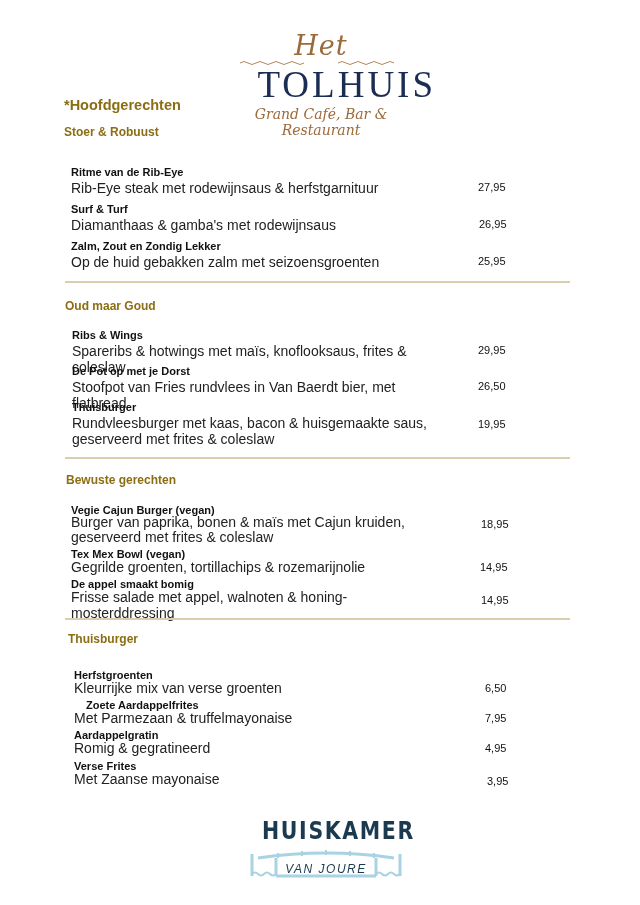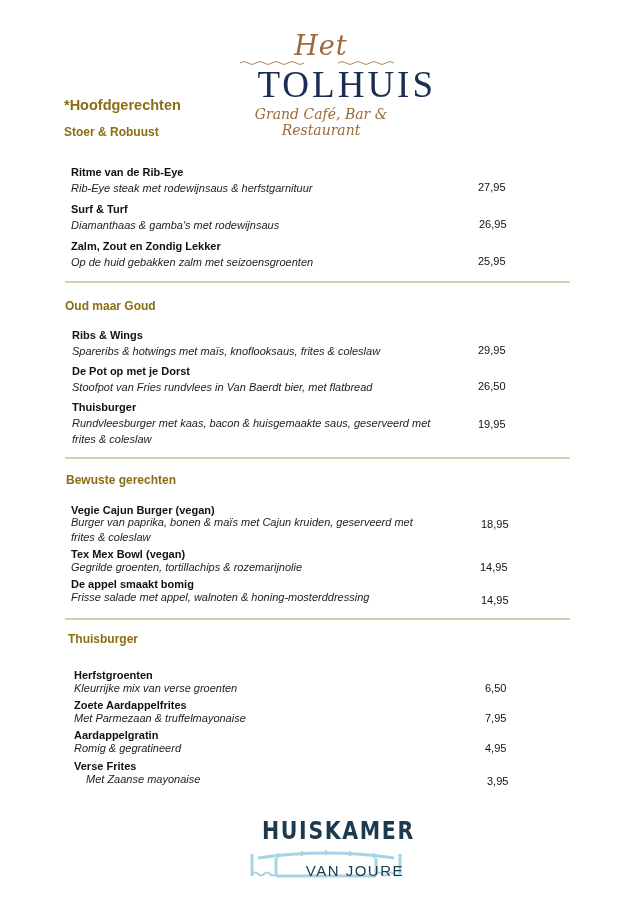--- a/index.html
+++ b/index.html
@@ -10,28 +10,28 @@
   .logo-top { left: 230px; top: 30px; width: 182px; height: 92px; }
   .logo-het { position: absolute; left: 0; width: 100%; top: 0; text-align: center; font-family: "DejaVu Serif", serif; font-style: italic; font-size: 27px; color: #9c6a3a; letter-spacing: 1px; }
   .logo-tolhuis { position: absolute; left: 0; width: 100%; top: 36px; text-align: right; font-family: "Liberation Serif", serif; font-size: 37px; letter-spacing: 3px; color: #1b2d52; font-weight: normal; line-height: 1; margin-left: 24px; }
   .logo-tag { position: absolute; left: 0; width: 100%; top: 76px; text-align: center; font-family: "DejaVu Serif", serif; font-style: italic; font-size: 14px; color: #9c6a3a; }
 
   .menu-title { left: 64px; top: 97px; font-size: 14.5px; font-weight: bold; color: #8b6e13; }
   .section-title { font-size: 12px; font-weight: bold; color: #8b6e13; }
   .divider { height: 2px; background: #d8cfae; left: 65px; width: 505px; }
 
   .item-name { font-size: 11px; font-weight: bold; color: #111; white-space: nowrap; }
-  .item-desc { font-size: 11px; color: #222; line-height: 16px; width: 370px; font-style: italic; }
+  .item-desc { font-size: 14px; color: #222; line-height: 16px; width: 370px; }
   .item-price { font-size: 11px; color: #111; }
 
   
   .logo-bottom { left: 248px; top: 818px; width: 156px; height: 62px; }
   .hk-text { position: absolute; left: 0; width: 100%; top: 0; text-align: center; font-family: "DejaVu Sans", sans-serif; font-weight: bold; font-size: 25px; letter-spacing: 2px; color: #1c3a4f; transform: scaleX(0.82); transform-origin: center; line-height: 1; }
   .hk-bridge { position: absolute; left: 0; top: 30px; width: 156px; height: 32px; }
-  .hk-sub { position: absolute; left: 0; width: 100%; top: 44px; text-align: right; font-size: 15px; letter-spacing: 1.5px; color: #1c3a4f; }
+  .hk-sub { position: absolute; left: 0; width: 100%; top: 44px; text-align: center; font-size: 12px; letter-spacing: 1.5px; color: #1c3a4f; font-style: italic; }
 </style>
 </head>
 <body>
 
 <div class="abs logo-top">
   <div class="logo-het">Het</div>
   <svg style="position:absolute;left:10px;top:30px;" width="162" height="6" viewBox="0 0 162 6">
     <path d="M0 3 q4 -3 8 0 t8 0 t8 0 t8 0 t8 0 t8 0 t8 0 t8 0" fill="none" stroke="#9c6a3a" stroke-width="0.8"></path>
     <path d="M98 3 q4 -3 8 0 t8 0 t8 0 t8 0 t8 0 t8 0 t8 0" fill="none" stroke="#9c6a3a" stroke-width="0.8"></path>
   </svg>
@@ -88,30 +88,30 @@
 <div class="abs item-price" style="left:481px;top:594px;">14,95</div>
 
 <div class="abs divider" style="top:618px;"></div>
 
 <div class="abs section-title" style="left:68px;top:632px;">Thuisburger</div>
 
 <div class="abs item-name" style="left:74px;top:669px;">Herfstgroenten</div>
 <div class="abs item-desc" style="left:74px;top:680px;">Kleurrijke mix van verse groenten</div>
 <div class="abs item-price" style="left:485px;top:682px;">6,50</div>
 
-<div class="abs item-name" style="left:74px;top:699px;">Zoete Aardappelfrites</div>
+<div class="abs item-name" style="left:86px;top:699px;">Zoete Aardappelfrites</div>
 <div class="abs item-desc" style="left:74px;top:710px;">Met Parmezaan &amp; truffelmayonaise</div>
 <div class="abs item-price" style="left:485px;top:712px;">7,95</div>
 
 <div class="abs item-name" style="left:74px;top:729px;">Aardappelgratin</div>
 <div class="abs item-desc" style="left:74px;top:740px;">Romig &amp; gegratineerd</div>
 <div class="abs item-price" style="left:485px;top:742px;">4,95</div>
 
 <div class="abs item-name" style="left:74px;top:760px;">Verse Frites</div>
-<div class="abs item-desc" style="left:86px;top:771px;">Met Zaanse mayonaise</div>
+<div class="abs item-desc" style="left:74px;top:771px;">Met Zaanse mayonaise</div>
 <div class="abs item-price" style="left:487px;top:775px;">3,95</div>
 
 <div class="abs logo-bottom">
   <div class="hk-text">HUISKAMER</div>
   <svg class="hk-bridge" viewBox="0 0 156 32">
     <path d="M10 10 Q78 0 146 10" fill="none" stroke="#a7d3e3" stroke-width="3"></path>
     <line x1="30" y1="5" x2="30" y2="10" stroke="#a7d3e3" stroke-width="2"></line>
     <line x1="54" y1="3" x2="54" y2="8" stroke="#a7d3e3" stroke-width="2"></line>
     <line x1="78" y1="2" x2="78" y2="7" stroke="#a7d3e3" stroke-width="2"></line>
     <line x1="102" y1="3" x2="102" y2="8" stroke="#a7d3e3" stroke-width="2"></line>

